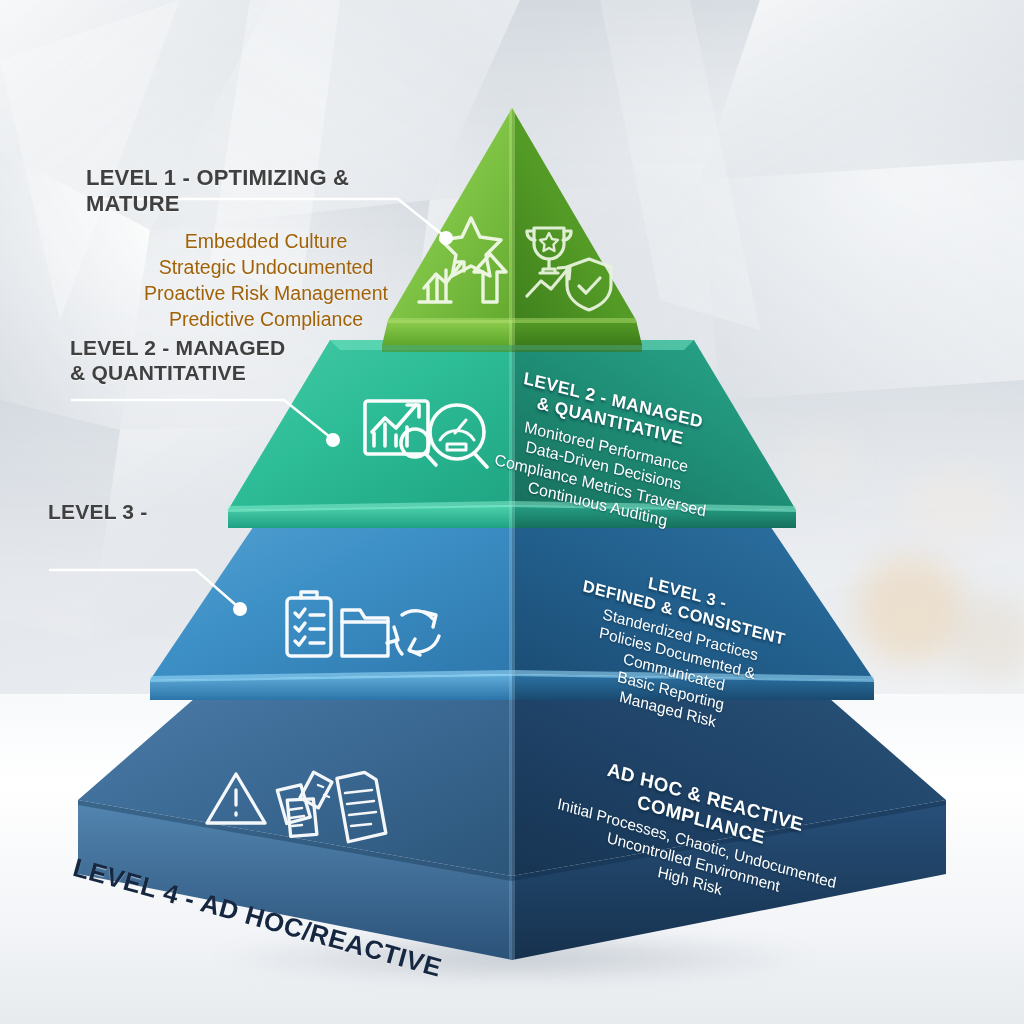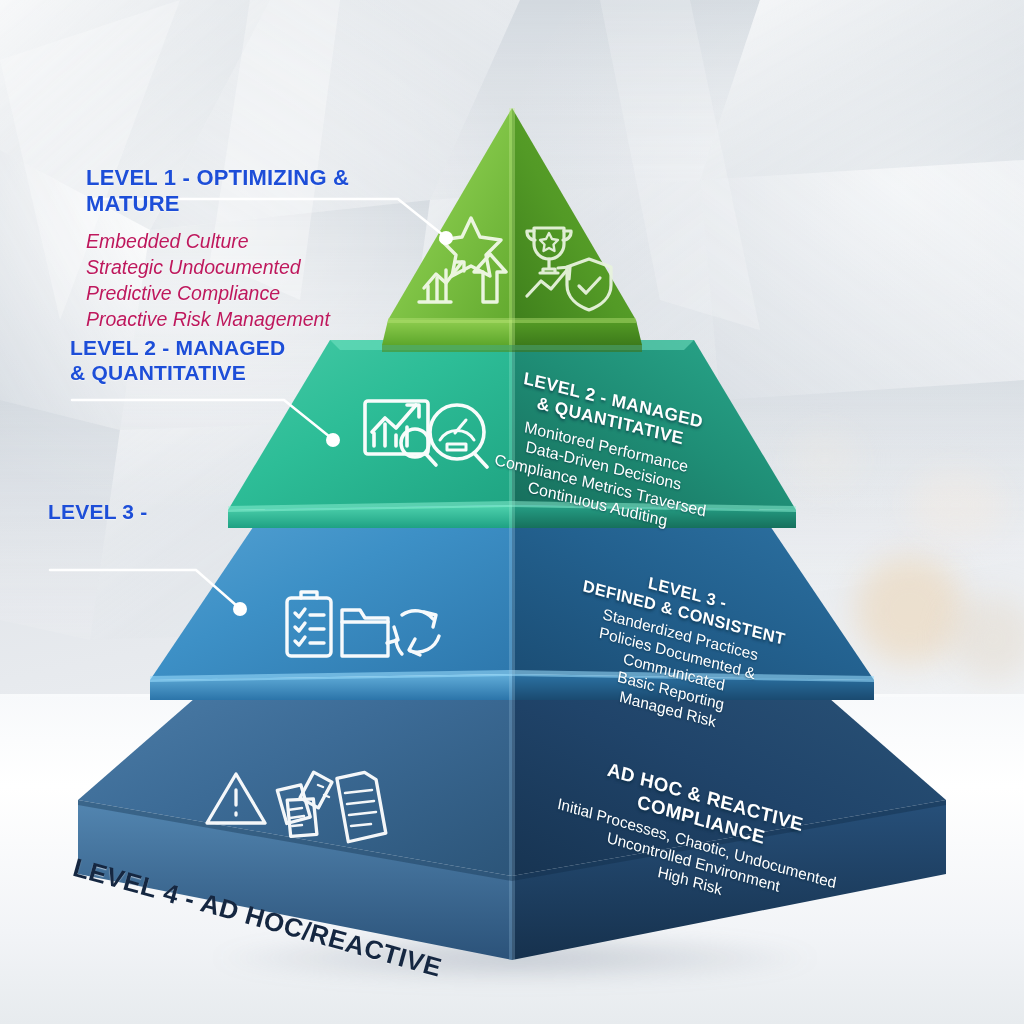--- a/index.html
+++ b/index.html
@@ -80,27 +80,26 @@
     left:555px;top:742px;width:315px;
     transform:rotate(9.4deg) skewY(6.6deg) skewX(-1deg);
     transform-origin:left top;
   }
   #l4-face .ttl{font-size:19px;}
   #l4-face .body{font-size:15.5px;margin-top:4px;}
 
   
   .callout{position:absolute;color:#14243f;}
   .callout .c-title{
-    font-weight:bold;letter-spacing:.2px;color:#1d4ed8;
+    font-weight:bold;letter-spacing:.2px;color:#404040;
     text-shadow:0 1px 1px rgba(255,255,255,.55);
   }
   .callout .c-body{
-    color:#be185d;text-align:left;
+    color:#a16207;text-align:center;
     text-shadow:0 1px 1px rgba(255,255,255,.5);
-    font-style:italic;
   }
   .callout .c-body span{display:block;}
 
   #callout-1{left:86px;top:165px;width:360px;}
   #callout-1 .c-title{font-size:22px;}
   #callout-1 .c-body{font-size:19.5px;line-height:1.33;margin-top:12px;}
 
   #callout-2{left:70px;top:336px;width:300px;}
   #callout-2 .c-title{font-size:21px;line-height:1.18;}
 
@@ -445,22 +444,22 @@
       <span class="li">Uncontrolled Environment</span>
       <span class="li">High Risk</span>
     </div>
   </div>
 
   <div class="callout" id="callout-1">
     <div class="c-title">LEVEL 1 - OPTIMIZING &amp; MATURE</div>
     <div class="c-body">
       <span>Embedded Culture</span>
       <span>Strategic Undocumented</span>
+      <span>Proactive Risk Management</span>
       <span>Predictive Compliance</span>
-      <span>Proactive Risk Management</span>
     </div>
   </div>
 
   <div class="callout" id="callout-2">
     <div class="c-title">
       <div>LEVEL 2 - MANAGED</div>
       <div>&amp; QUANTITATIVE</div>
     </div>
   </div>
 

